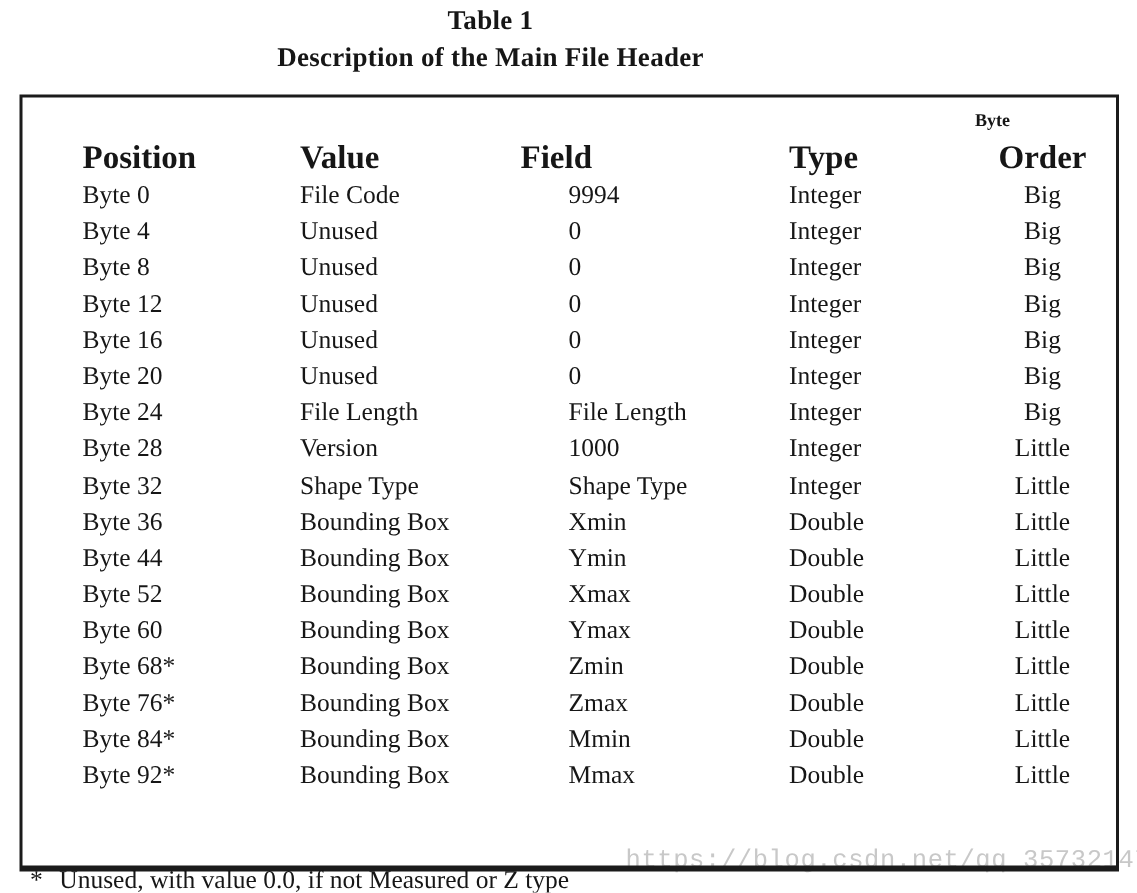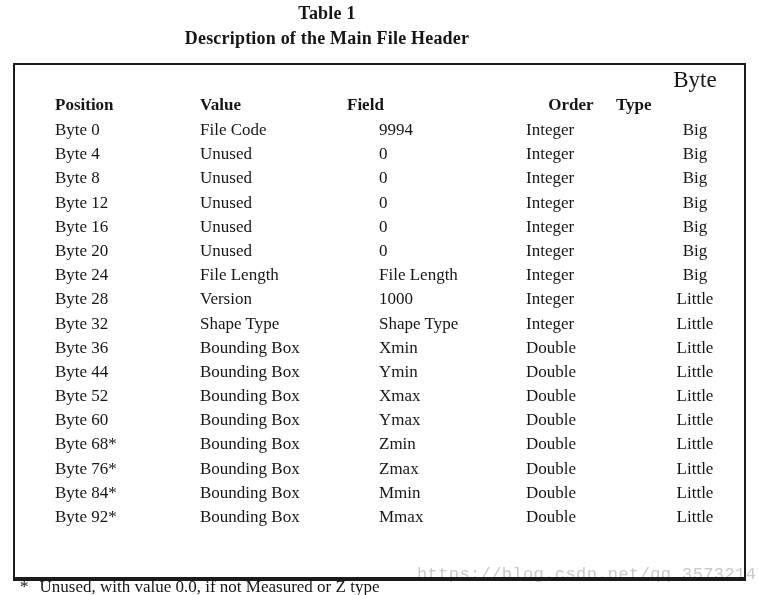--- a/index.html
+++ b/index.html
@@ -45,33 +45,32 @@
     border: 2px solid #1b1b1b;
     border-bottom-width: 4px;
     z-index: 2;
     background: transparent;
   }
   .hdr-line1 {
     position: absolute;
     top: 3px;
     left: 635px;
     width: 90px;
-    text-align: center;
-    font-weight: normal;
-    font-size: 23px;
+    font-weight: bold;
+    font-size: 12px;
     line-height: 24px;
   }
   .hdr-line2 {
     position: absolute;
     top: 28px;
     left: 0;
     width: 725px;
     display: flex;
     font-weight: bold;
-    font-size: 17px;
+    font-size: 22px;
     line-height: 24px;
     justify-content: center;
   }
   .rows-host {
     position: absolute;
     top: 53px;
     left: 0;
     width: 725px;
   }
   .trow {
@@ -107,22 +106,22 @@
 <div class="watermark" title="https://blog.csdn.net/qq_35732147" style="color: rgb(200, 200, 200);">https://blog.csdn.net/qq_35732147</div>
 
 <div class="table-box" style="border-color: rgb(27, 27, 27);">
 
   <div class="hdr-line1">Byte</div>
 
   <div class="hdr-line2">
     <div class="cell col-position">Position</div>
     <div class="cell col-value">Value</div>
     <div class="cell col-field">Field</div>
+    <div class="cell col-type">Type</div>
     <div class="cell col-byte_order">Order</div>
-    <div class="cell col-type">Type</div>
   </div>
 
   <div class="rows-host">
       <div class="trow">
         <div class="cell col-position">Byte 0</div>
         <div class="cell col-field">File Code</div>
         <div class="cell col-value">9994</div>
         <div class="cell col-type">Integer</div>
         <div class="cell col-byte_order">Big</div>
       </div>

